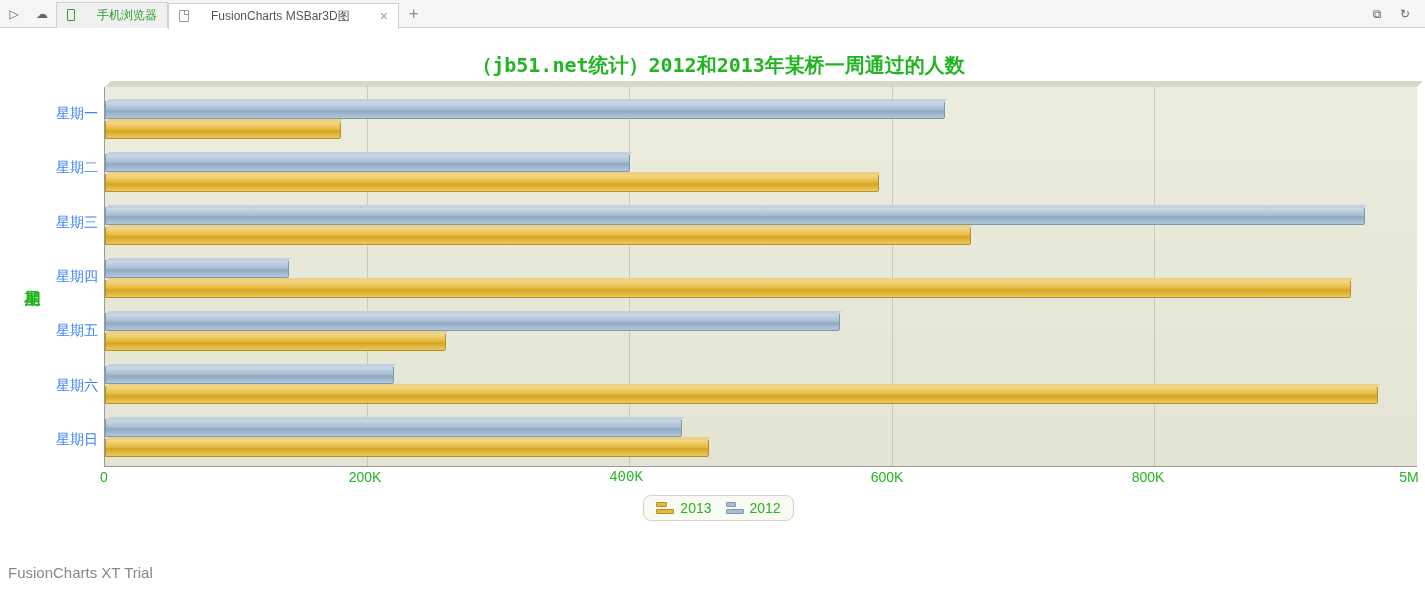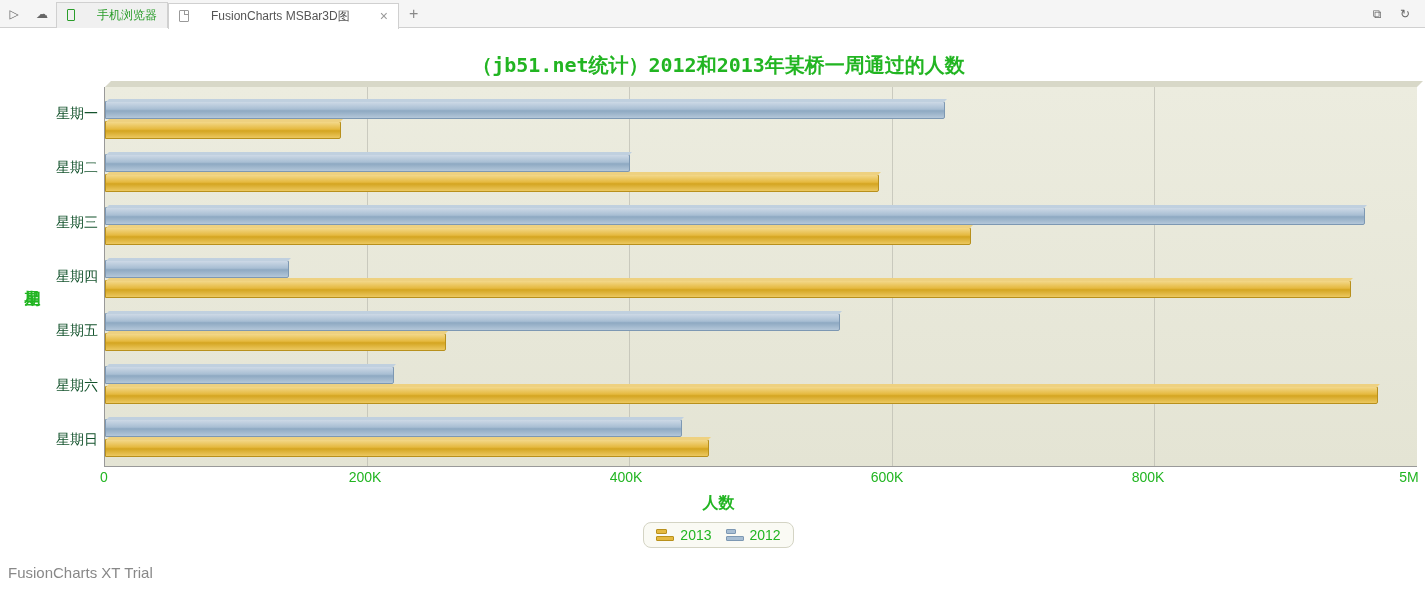--- a/index.html
+++ b/index.html
@@ -15,21 +15,21 @@
 .tab-right { margin-left: auto; display: flex; padding-right: 6px; }
 .mobile-icon { display: inline-block; width: 8px; height: 12px; border: 1.5px solid #2a9d2a; border-radius: 1px; position: relative; }
 .page-icon { display: inline-block; width: 10px; height: 12px; border: 1px solid #999; border-radius: 1px; position: relative; }
 .page-icon::after { content: ''; position: absolute; top: 0; right: 0; width: 3px; height: 3px; border-left: 1px solid #999; border-bottom: 1px solid #999; }
 
 .chart-container { width: 100%; padding: 10px 8px 0 20px; }
 .chart-title { text-align: center; color: #22b522; font-family: "SimSun", monospace; font-size: 20px; font-weight: bold; margin: 14px 0 8px 0; }
 
 .plot-wrapper { display: flex; align-items: stretch; }
 .y-axis-label { writing-mode: vertical-rl; text-orientation: upright; color: #22b522; font-weight: bold; font-size: 16px; display: flex; align-items: center; justify-content: center; width: 24px; }
-.y-tick-labels { display: flex; flex-direction: column; justify-content: space-around; color: #14532d; font-size: 14px; width: 60px; text-align: right; padding-right: 6px; font-family: "SimSun", sans-serif; }
+.y-tick-labels { display: flex; flex-direction: column; justify-content: space-around; color: #3b82f6; font-size: 14px; width: 60px; text-align: right; padding-right: 6px; font-family: "SimSun", sans-serif; }
 
 .plot-area { flex: 1; height: 380px; background: linear-gradient(to bottom, #ececdf, #e4e4d4); border-left: 1px solid #999; border-bottom: 1px solid #999; position: relative; display: flex; flex-direction: column; justify-content: space-around; padding: 6px 0 2px 0; }
 .plot-area::before { content: ''; position: absolute; left: 0; top: -6px; width: 100%; height: 6px; background: #d8d8c8; transform: skewX(-45deg); transform-origin: bottom left; }
 .gridlines { position: absolute; inset: 0; display: flex; pointer-events: none; }
 .gridline { flex: 1; border-right: 1px solid rgba(180,180,170,0.6); }
 .gridline:last-child { border-right: none; }
 
 .cat-group { display: flex; flex-direction: column; gap: 2px; padding: 2px 0; position: relative; z-index: 1; }
 .bar { height: 18px; position: relative; border-radius: 0 2px 2px 0; }
 .bar::after { content: ''; position: absolute; left: 0; top: -3px; width: 100%; height: 3px; background: rgba(255,255,255,0.35); transform: skewX(-45deg); transform-origin: bottom left; }
@@ -122,26 +122,25 @@
         <div class="cat-group">
           <div class="bar bar-blue" title="星期日 2012: 440000" style="width: 44%;"></div>
           <div class="bar bar-gold" title="星期日 2013: 460000" style="width: 46%;"></div>
         </div>
       </div>
   </div>
 
   <div class="x-ticks" id="x-ticks" style="position: relative; width: calc(100% - 92px);">
       <div class="x-tick" style="left: 0%;">0</div>
       <div class="x-tick" style="left: 20%;">200K</div>
-      <div class="x-tick" style="left: 40%;">400K</div>
+      <div class="x-tick" style="left: 40%; font-family: Liberation Mono, monospace;">400K</div>
       <div class="x-tick" style="left: 60%;">600K</div>
       <div class="x-tick" style="left: 80%;">800K</div>
       <div class="x-tick" style="left: 100%;">5M</div>
     </div>
-  <div class="x-axis-label">人数</div>
 
   <div class="legend" id="legend">
       <div class="legend-item">
         <div class="legend-swatch">
           <div class="sw-gold" style="width: 60%;"></div>
           <div class="sw-gold"></div>
         </div>
         <span>2013</span>
       </div>
       <div class="legend-item">

